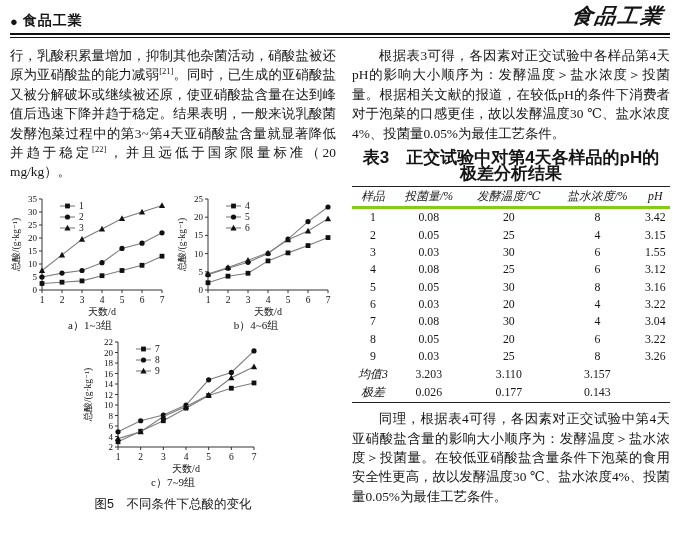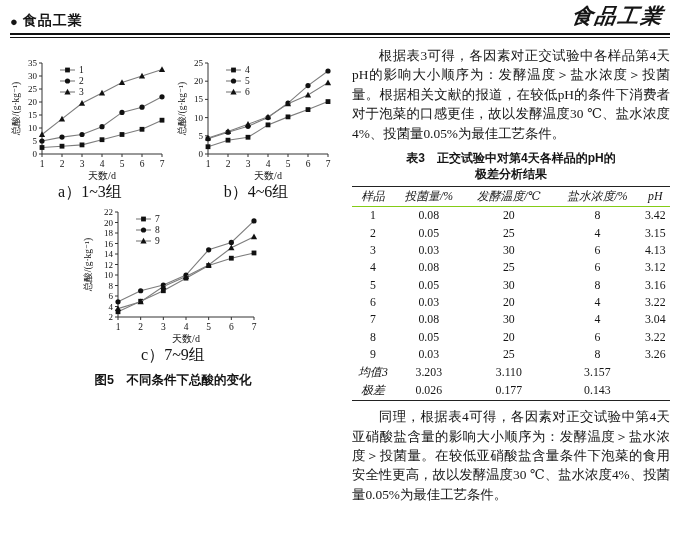--- a/index.html
+++ b/index.html
@@ -23,31 +23,31 @@
 
   .body-text{margin:0;font-size:13.4px;line-height:19.4px;text-align:justify;}
   .body-text sup{font-size:8.5px;line-height:0;}
   .indent{text-indent:2em;}
 
   
   .figure{margin-top:10px;}
   .charts-row{display:flex;justify-content:space-between;}
   .charts-row.center{justify-content:center;margin-top:2px;}
   .chart-block{display:flex;flex-direction:column;align-items:center;}
-  .sub-caption{font-size:16px;margin-top:0;}
+  .sub-caption{font-size:11px;margin-top:0;}
   .fig-caption{text-align:center;font-family:"Liberation Sans","DejaVu Sans",sans-serif;
-               font-weight:bold;font-size:12.5px;margin-top:6px;}
+               font-weight:normal;font-size:12.5px;margin-top:6px;}
   svg text{font-family:"Liberation Serif","DejaVu Serif",serif;fill:#111;}
 
   
   .tbl-caption{text-align:center;font-family:"Liberation Sans","DejaVu Sans",sans-serif;
-               font-weight:bold;font-size:12px;line-height:16px;margin:7px 0 4px 0;}
+               font-weight:bold;font-size:17px;line-height:16px;margin:7px 0 4px 0;}
   table{width:100%;border-collapse:collapse;border-top:1.6px solid #222;
         border-bottom:1.6px solid #222;font-size:11.8px;}
-  th{border-bottom:1px solid #84cc16;font-weight:normal;font-style:italic;
+  th{border-bottom:3px solid #84cc16;font-weight:normal;font-style:italic;
      padding:1.5px 0;text-align:center;}
   td{padding:1.2px 0;text-align:center;}
   td.stat-label{font-style:italic;}
   .p-after-table{margin-top:6px;}
 </style>
 </head>
 <body>
 
 <div class="page">
 
@@ -56,20 +56,21 @@
       <span class="bullet">●</span>
       <span>食品工業</span>
     </div>
     <div class="logo">食品工業</div>
   </div>
   <div class="rule"></div>
 
   <div class="columns">
 
     <div class="col-left">
+      <p class="body-text">行，乳酸积累量增加，抑制其他杂菌活动，硝酸盐被还原为亚硝酸盐的能力减弱<sup>[21]</sup>。同时，已生成的亚硝酸盐又被分解破坏或继续被还原，使亚硝酸盐含量在达到峰值后迅速下降并趋于稳定。结果表明，一般来说乳酸菌发酵泡菜过程中的第3~第4天亚硝酸盐含量就显著降低并趋于稳定<sup>[22]</sup>，并且远低于国家限量标准（20 mg/kg）。</p>
 
       <div class="figure">
         <div class="charts-row" id="charts-row1">
             <div class="chart-block">
               <svg width="160" height="126" viewBox="0 0 160 126">
                 <path d="M32 7V98H152" stroke="#333" stroke-width="1" fill="none"></path>
                 <line x1="29" y1="98" x2="32" y2="98" stroke="#333" stroke-width="1"></line>
                 <text x="27" y="101" text-anchor="end" font-size="9px">0</text>
                 <line x1="29" y1="85" x2="32" y2="85" stroke="#333" stroke-width="1"></line>
                 <text x="27" y="88" text-anchor="end" font-size="9px">5</text>
@@ -319,21 +320,21 @@
               <td>0.05</td>
               <td>25</td>
               <td>4</td>
               <td>3.15</td>
             </tr>
             <tr>
               <td>3</td>
               <td>0.03</td>
               <td>30</td>
               <td>6</td>
-              <td>4.13</td>
+              <td>1.55</td>
             </tr>
             <tr>
               <td>4</td>
               <td>0.08</td>
               <td>25</td>
               <td>6</td>
               <td>3.12</td>
             </tr>
             <tr>
               <td>5</td>

